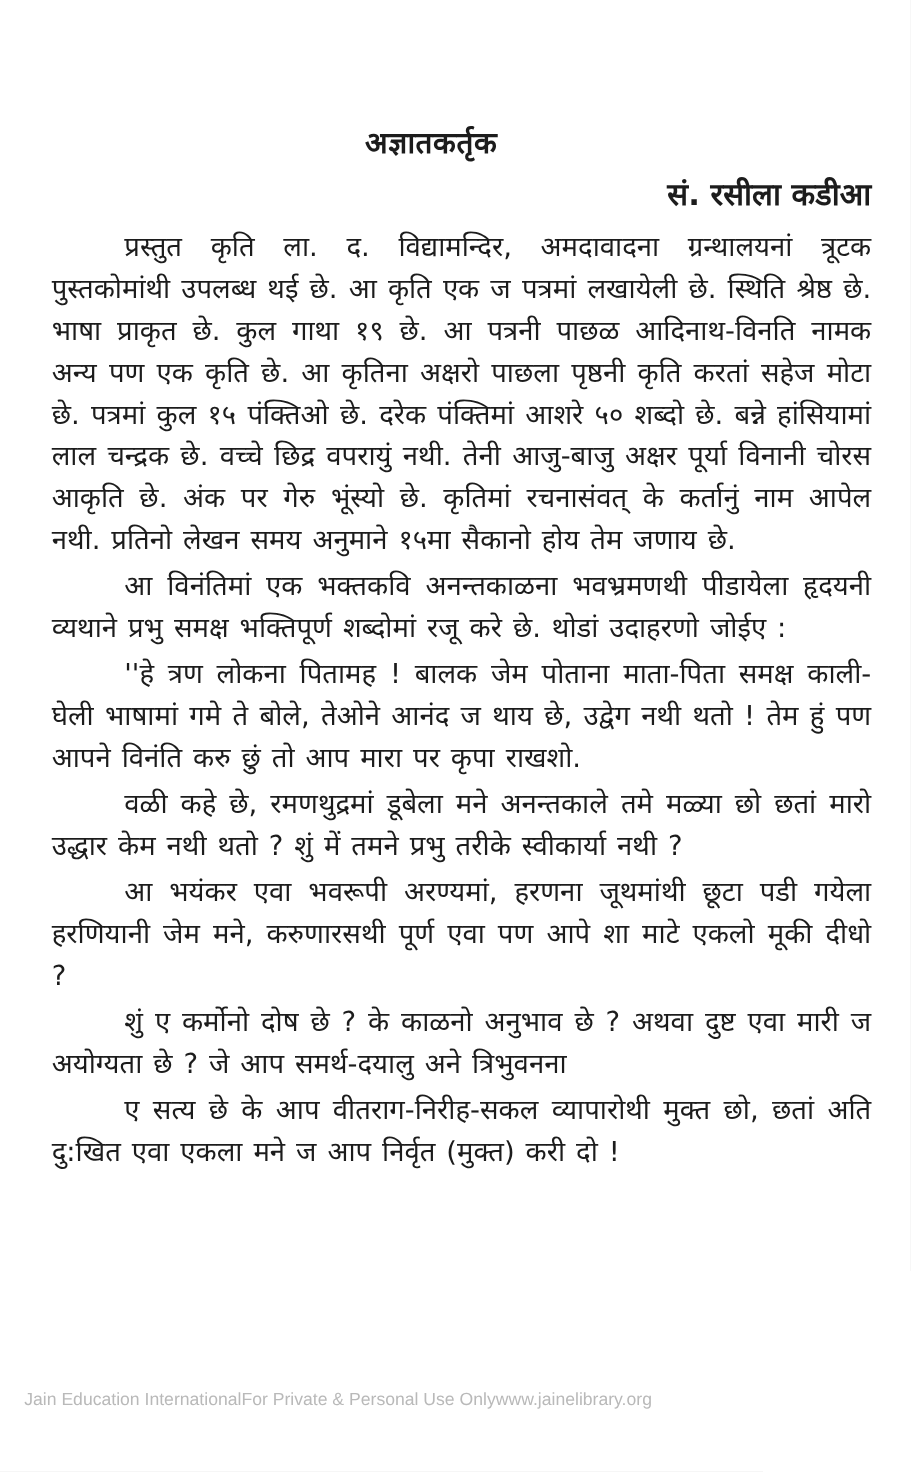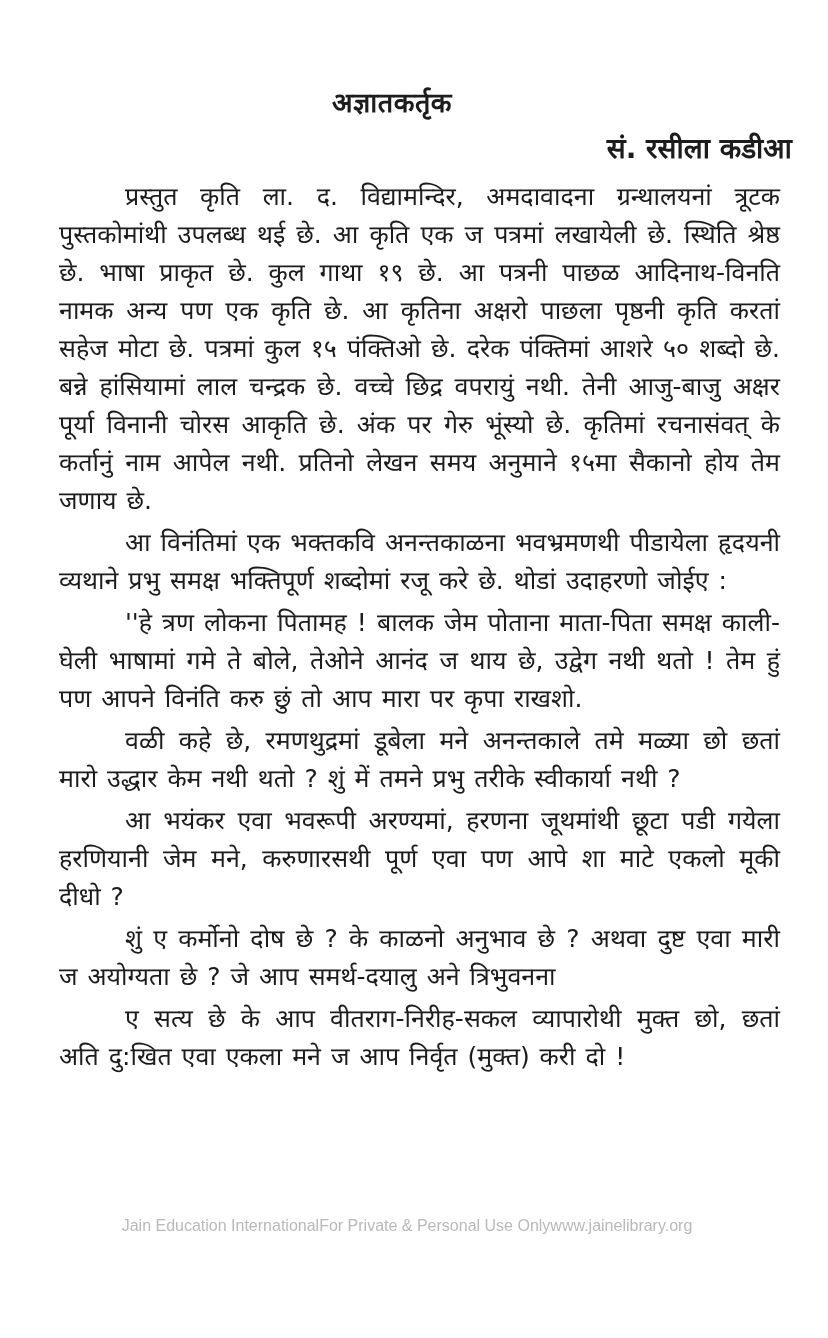--- a/index.html
+++ b/index.html
@@ -18,21 +18,21 @@
     overflow: hidden;
     box-sizing: border-box;
   }
   .content {
     position: absolute;
     top: 0;
     left: 47px;
     width: 745px;
   }
   .genre-label {
-    margin-top: 84px;
+    margin-top: 112px;
     text-align: center;
     padding-right: 55px;
     font-size: 27px;
     font-weight: bold;
     line-height: 38px;
     letter-spacing: 0.5px;
   }
   .page-title {
     margin-top: 6px;
     text-align: center;
@@ -45,34 +45,34 @@
     margin-top: 8px;
     text-align: right;
     font-size: 28px;
     font-weight: bold;
     line-height: 38px;
   }
   .body-text {
     margin-top: 10px;
   }
   .body-text p {
-    margin: 4px 12px;
+    margin: 4px 0;
     font-size: 25px;
     line-height: 38px;
     text-align: justify;
     text-indent: 66px;
     word-spacing: 2px;
   }
   .footer {
     position: absolute;
     left: 0;
     right: 0;
-    top: 1217px;
+    top: 1264px;
     display: flex;
-    justify-content: center;
+    justify-content: flex-start;
     padding: 0 36px 0 22px;
     font-size: 16px;
     color: #b9b9b9;
     font-family: "Liberation Sans", "DejaVu Sans", sans-serif;
   }
   .footer .center { text-align: center; }
   .footer .right  { text-align: right; }
 </style>
 </head>
 <body>

